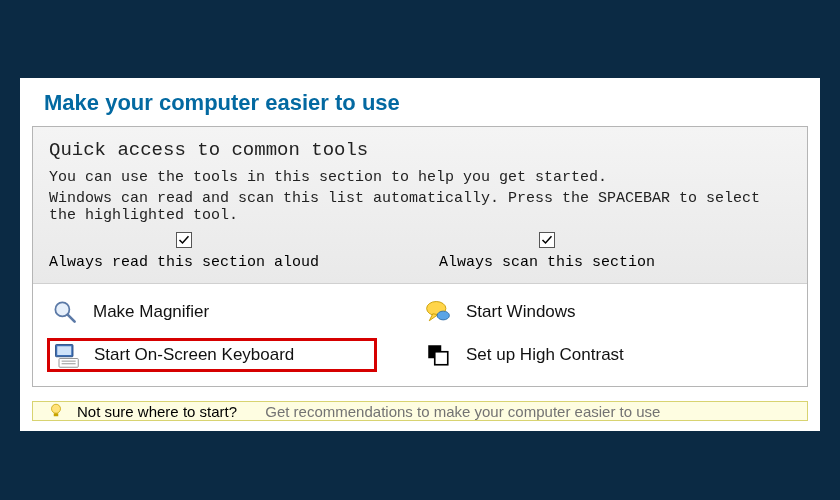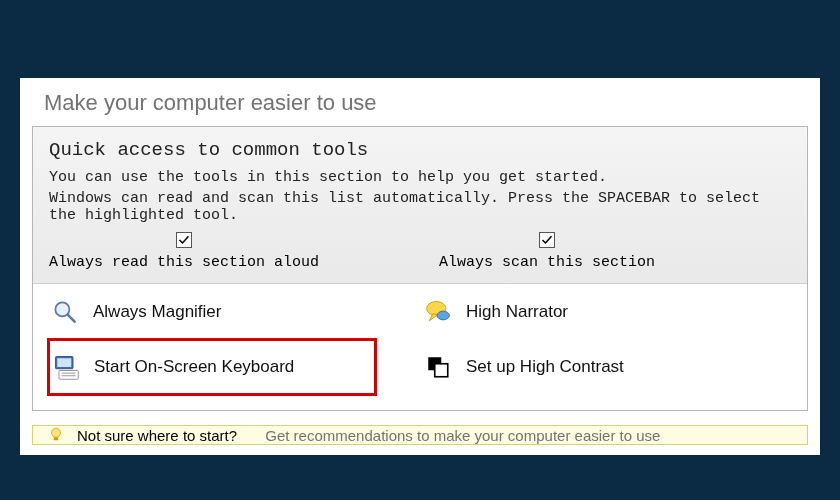--- a/index.html
+++ b/index.html
@@ -16,22 +16,22 @@
     position: absolute;
     left: 20px;
     top: 78px;
     width: 800px;
     background: #fff;
     box-sizing: border-box;
     padding: 6px 6px 10px 6px;
   }
   .page-title {
     font-size: 22px;
-    color: #737373;
-    font-weight: 400;
+    color: #0369a1;
+    font-weight: 700;
     margin: 6px 18px 10px 18px;
   }
   .group {
     border: 1px solid #b5b5b5;
     margin: 0 6px;
   }
   .section-top {
     background: linear-gradient(#f4f4f4, #e9e9e9);
     border-bottom: 1px solid #d0d0d0;
     padding: 10px 16px 12px 16px;
@@ -81,21 +81,21 @@
   }
   .tool {
     display: flex;
     align-items: center;
     gap: 14px;
     padding: 2px 4px;
     box-sizing: border-box;
   }
   .tool.highlight {
     border: 3px solid #d60000;
-    padding: 12px 2px;
+    padding: 0 2px;
     width: 330px;
   }
   .tool-label {
     font-size: 17px;
     color: #111;
   }
   .icon-box {
     width: 28px;
     height: 28px;
     display: inline-flex;
@@ -152,32 +152,32 @@
 
     <div class="tools">
 
       <div class="tool">
         <span class="icon-box">
           <svg viewBox="0 0 32 32" width="28" height="28">
             <circle cx="13" cy="13" r="8" fill="#e7f0fb" stroke="#5b79a6" stroke-width="2"></circle>
             <line x1="19" y1="19" x2="27" y2="27" stroke="#5b79a6" stroke-width="3" stroke-linecap="round"></line>
           </svg>
         </span>
-        <span class="tool-label">Always Magnifier</span>
+        <span class="tool-label">Make Magnifier</span>
       </div>
 
       <div class="tool">
         <span class="icon-box">
           <svg viewBox="0 0 32 32" width="28" height="28">
             <ellipse cx="14" cy="12" rx="11" ry="8" fill="#ffd54a" stroke="#c79a00" stroke-width="1"></ellipse>
             <polygon points="10,18 6,26 16,19" fill="#ffd54a" stroke="#c79a00" stroke-width="1"></polygon>
             <ellipse cx="22" cy="20" rx="7" ry="5" fill="#5aa4e6" stroke="#2c6aa6" stroke-width="1"></ellipse>
           </svg>
         </span>
-        <span class="tool-label">High Narrator</span>
+        <span class="tool-label">Start Windows</span>
       </div>
 
       <div class="tool highlight">
         <span class="icon-box">
           <svg viewBox="0 0 32 32" width="28" height="28">
             <rect x="4" y="4" width="20" height="14" rx="1" fill="#3d6fb5" stroke="#2a4d80"></rect>
             <rect x="6" y="6" width="16" height="10" fill="#cfe3f9"></rect>
             <rect x="8" y="20" width="22" height="10" rx="1" fill="#fff" stroke="#888"></rect>
             <line x1="11" y1="23" x2="27" y2="23" stroke="#888"></line>
             <line x1="11" y1="26" x2="27" y2="26" stroke="#888"></line>

